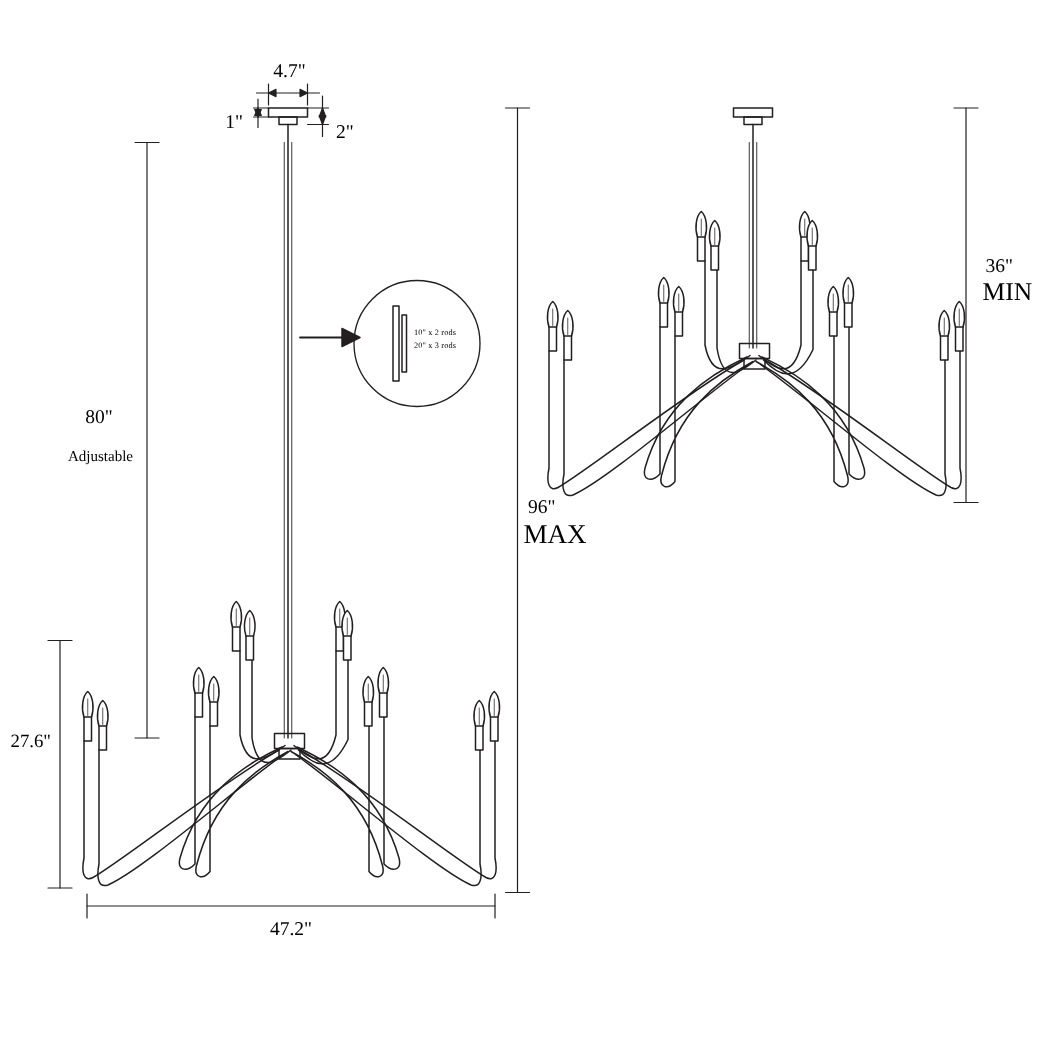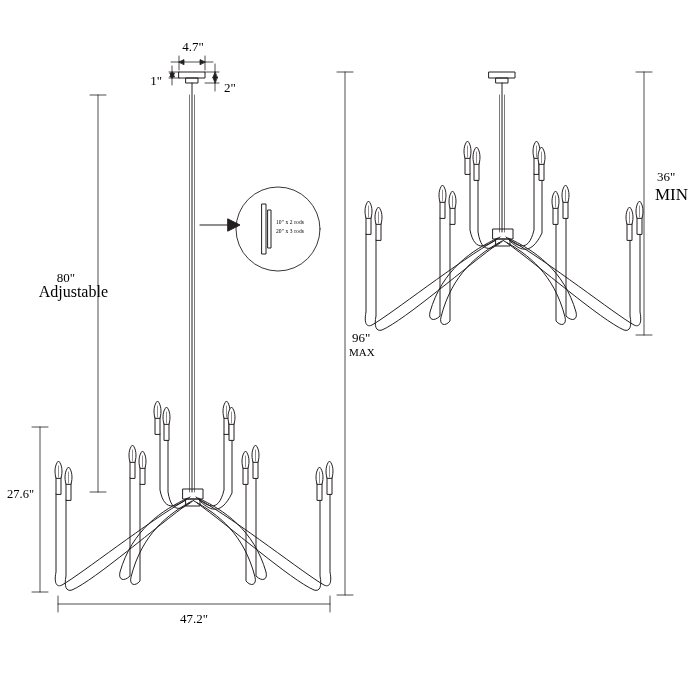--- a/index.html
+++ b/index.html
@@ -252,24 +252,24 @@
     </g>
   </svg>
 
   <div class="lbl lbl-center" style="left:168px; top:40px; width:50px; font-size:13px;">4.7"</div>
 
   <div class="lbl lbl-right" style="left:128px; top:74px; width:34px; font-size:13px;">1"</div>
 
   <div class="lbl" style="left:224px; top:81px; font-size:13px;">2"</div>
 
   <div class="lbl lbl-center" style="left:36px; top:271px; width:60px; font-size:13px;">80"</div>
-  <div class="lbl lbl-center" style="left:26px; top:283px; width:82px; font-size:16px;text-align:right;">Adjustable</div>
+  <div class="lbl lbl-center" style="left:26px; top:300px; width:82px; font-size:10px;">Adjustable</div>
 
   <div class="lbl" style="left:352px; top:331px; font-size:13px;">96"</div>
-  <div class="lbl" style="left:349px; top:347px; font-size:11px;">MAX</div>
+  <div class="lbl" style="left:349px; top:347px; font-size:18px;">MAX</div>
 
   <div class="lbl" style="left:657px; top:170px; font-size:13px;">36"</div>
   <div class="lbl" style="left:655px; top:186px; font-size:17px;">MIN</div>
 
   <div class="lbl lbl-right" style="left:0px; top:488px; width:34px; font-size:12.5px;">27.6"</div>
 
   <div class="lbl lbl-center" style="left:164px; top:612px; width:60px; font-size:13px;">47.2"</div>
 
   <div class="lbl tiny" style="left:276px; top:220px;">10" x 2 rods</div>
   <div class="lbl tiny" style="left:276px; top:229px;">20" x 3 rods</div>

